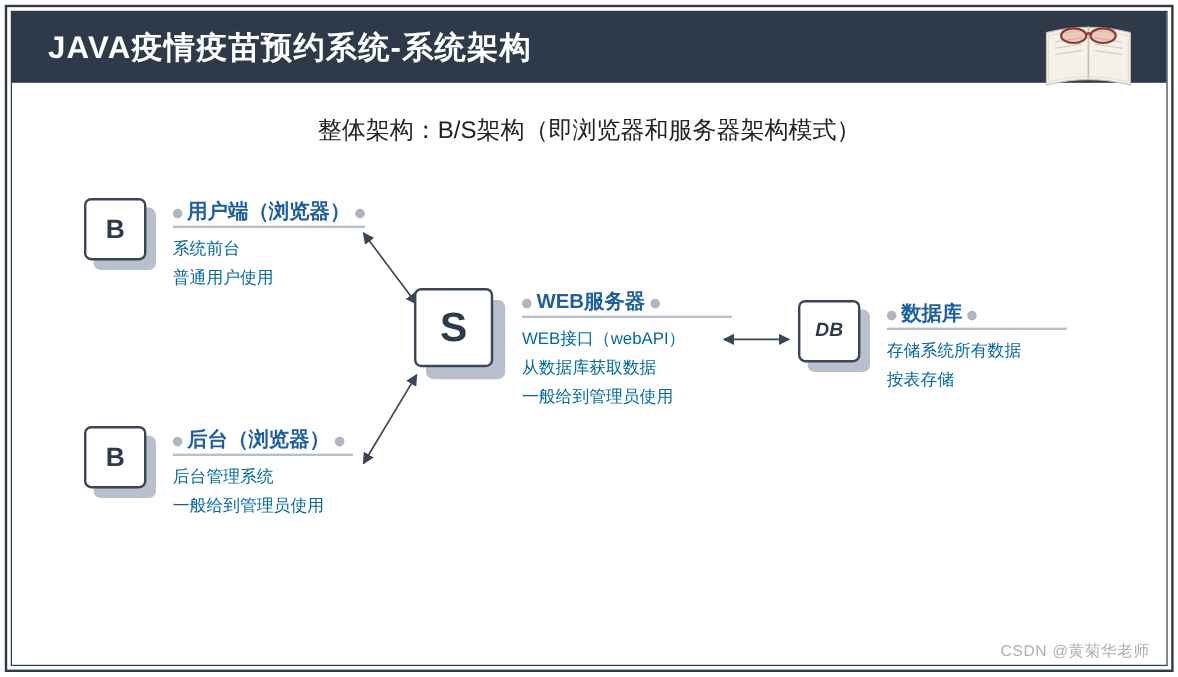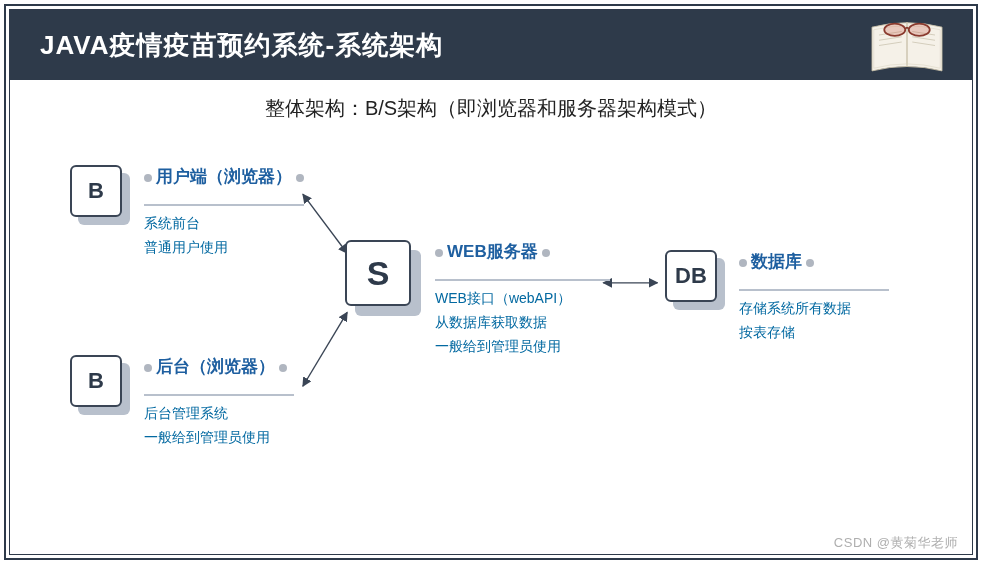--- a/index.html
+++ b/index.html
@@ -17,21 +17,21 @@
     border: 2px solid #2e3a4a;
   }
   .inner-frame {
     position: absolute;
     top: 9px; left: 9px; right: 9px; bottom: 9px;
     border: 1px solid #2e3a4a;
   }
   .header {
     position: absolute;
     top: 10px; left: 10px; right: 10px;
-    height: 70px;
+    height: 59px;
     background: #2e3a4a;
     display: flex;
     align-items: center;
     padding-left: 30px;
   }
   .header h1 {
     color: #fff;
     font-size: 26px;
     font-weight: 700;
     letter-spacing: 1px;
@@ -106,21 +106,21 @@
   .node.big .badge-label { font-size: 34px; }
 
   .node .info {
     margin-left: 18px;
   }
   .node .title {
     color: #1e5fa0;
     font-size: 17px;
     font-weight: 600;
     border-bottom: 2px solid #b8c0cc;
-    padding-bottom: 16px;
+    padding-bottom: 0;
     margin-bottom: 6px;
     position: relative;
     white-space: nowrap;
   }
   .node .desc {
     color: #0369a1;
     font-size: 14px;
     line-height: 1.7;
     white-space: nowrap;
   }
@@ -242,21 +242,21 @@
       <div class="desc">WEB接口（webAPI）</div>
       <div class="desc">从数据库获取数据</div>
       <div class="desc">一般给到管理员使用</div>
     </div>
   </div>
 
   <div id="node-db" class="node" style="top:110px; left:665px;">
     <div class="badge-wrap">
       <div class="badge-shadow"></div>
       <div class="badge"></div>
-      <div class="badge-label" style="font-size:22px;">DB</div>
+      <div class="badge-label" style="font-size:16px;font-style:italic;">DB</div>
     </div>
     <div class="info">
       <div class="title"><span class="title-dot left"></span><span>数据库</span><span class="title-dot"></span></div>
       <div class="desc">存储系统所有数据</div>
       <div class="desc">按表存储</div>
     </div>
   </div>
 
 </div>
 

